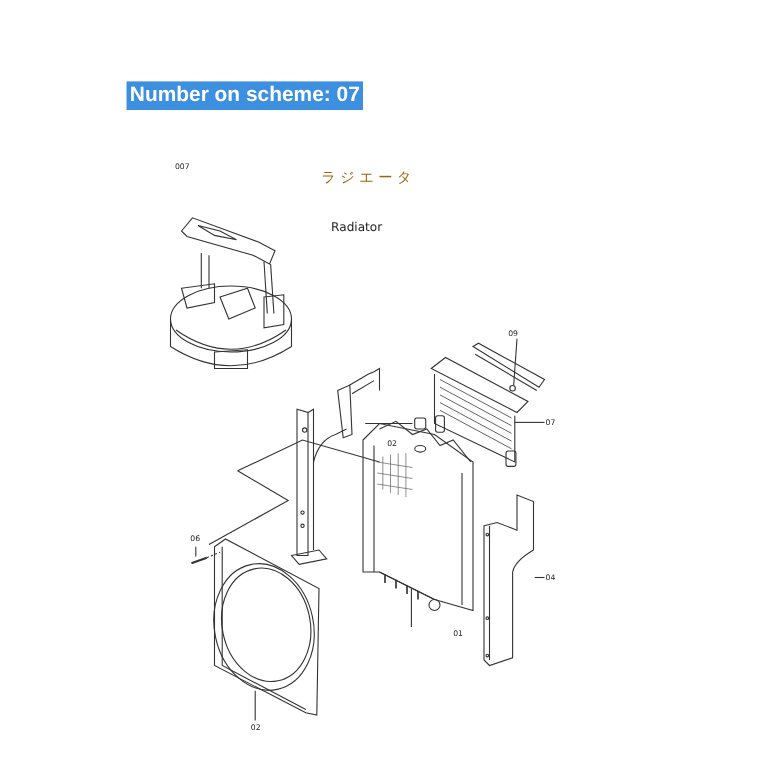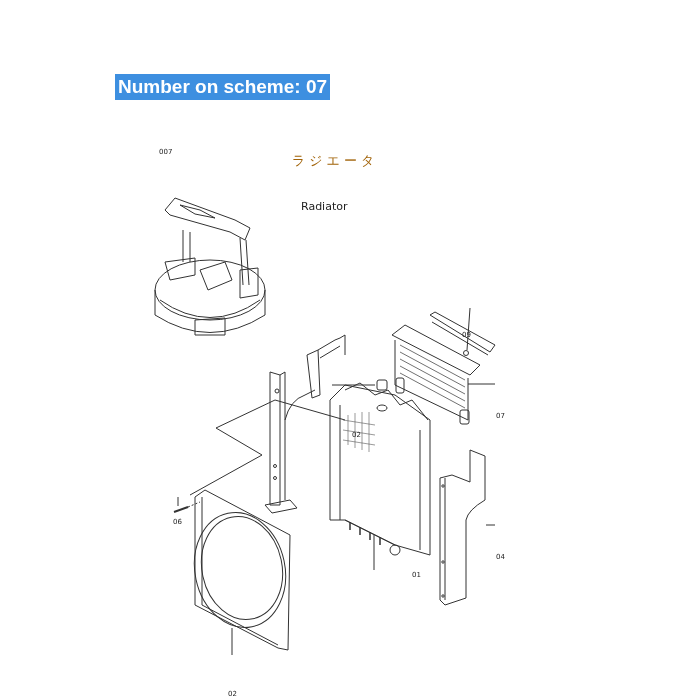--- a/index.html
+++ b/index.html
@@ -6,21 +6,21 @@
   body { width:700px; height:700px; position:relative; overflow:hidden; font-family:"Liberation Sans", sans-serif; }
   .banner {
     position:absolute; left:115px; top:74px; height:26px; padding:0 3px;
     background:#3d8fe0; color:#ffffff; font-weight:bold; font-size:19px; line-height:26px;
     font-family:"Liberation Sans", sans-serif; white-space:nowrap;
   }
   .code { position:absolute; left:159px; top:148px; font-size:7px; color:#222; font-family:"DejaVu Sans", sans-serif; }
   .title-jp { position:absolute; left:292px; top:152px; font-size:13px; letter-spacing:4px; color:#a16207; font-family:Liberation Sans, sans-serif; }
   .title-en { position:absolute; left:301px; top:168px; font-size:11px; color:#222; font-family:"DejaVu Sans", sans-serif;margin-top:32px; }
   .diagram { position:absolute; left:0; top:0; width:700px; height:700px; }
-  .lbl { position:absolute; font-size:7px; color:#222; font-family:"DejaVu Sans", sans-serif;margin-top:32px; }
+  .lbl { position:absolute; font-size:7px; color:#222; font-family:"DejaVu Sans", sans-serif; }
 </style>
 </head>
 <body>
 
 <div class="banner">Number on scheme: 07</div>
 <div class="code">007</div>
 <div class="title-jp">ラジエータ</div>
 <div class="title-en">Radiator</div>
 
 <svg class="diagram" viewBox="0 0 700 700" fill="none" stroke="#333" stroke-width="1">
@@ -117,15 +117,15 @@
   <path d="M486 525 L495 525"></path>
   <path d="M374 535 L374 570"></path>
   <path d="M232 628 L232 655"></path>
   <path d="M178 497 L178 506"></path>
 </svg>
 
 <div class="lbl" style="left:462px;top:299px;">09</div>
 <div class="lbl" style="left:496px;top:380px;">07</div>
 <div class="lbl" style="left:352px;top:399px;">02</div>
 <div class="lbl" style="left:496px;top:521px;">04</div>
-<div class="lbl" style="left:368px;top:539px;padding-left:44px;">01</div>
+<div class="lbl" style="left:368px;top:572px;padding-left:44px;">01</div>
 <div class="lbl" style="left:228px;top:658px;">02</div>
 <div class="lbl" style="left:173px;top:486px;text-align:right;">06</div>
 
 </body></html>

